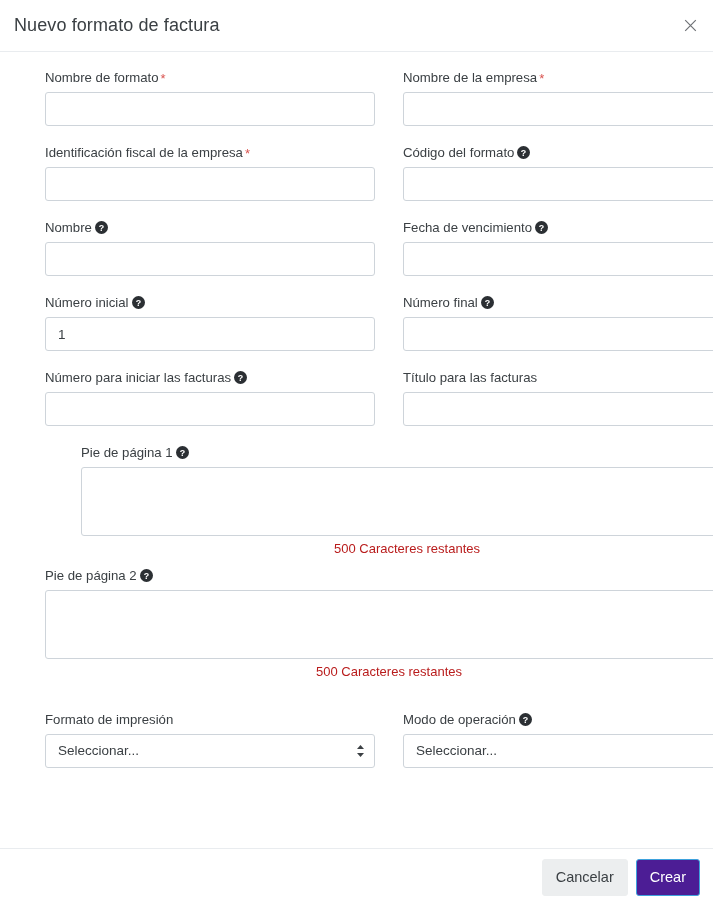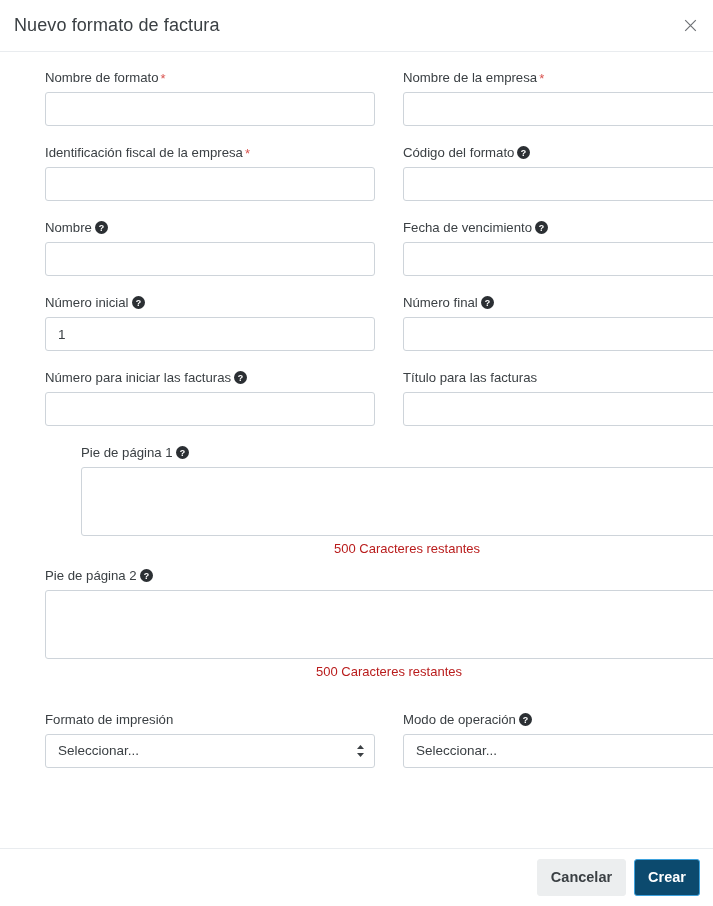--- a/index.html
+++ b/index.html
@@ -168,29 +168,28 @@
   }
   .btn {
     font-family: "Liberation Sans", sans-serif;
     font-size: 14.5px;
     line-height: 1.4;
     padding: 7px 13px;
     border-radius: 3px;
     border: 1px solid transparent;
     cursor: pointer;
     white-space: nowrap;
-    font-weight: bold;
   }
   .btn-secondary {
     background-color: #eceeef;
     border-color: #eceeef;
     color: #3b4044;
   }
   .btn-primary {
-    background-color: #0c4a6e;
+    background-color: #4c1d95;
     border-color: #3ea2dd;
     color: #ffffff;
   }
 </style>
 </head>
 <body>
 
 <div class="modal-header">
   <span class="modal-title">Nuevo formato de factura</span>
   <button class="close-btn">

